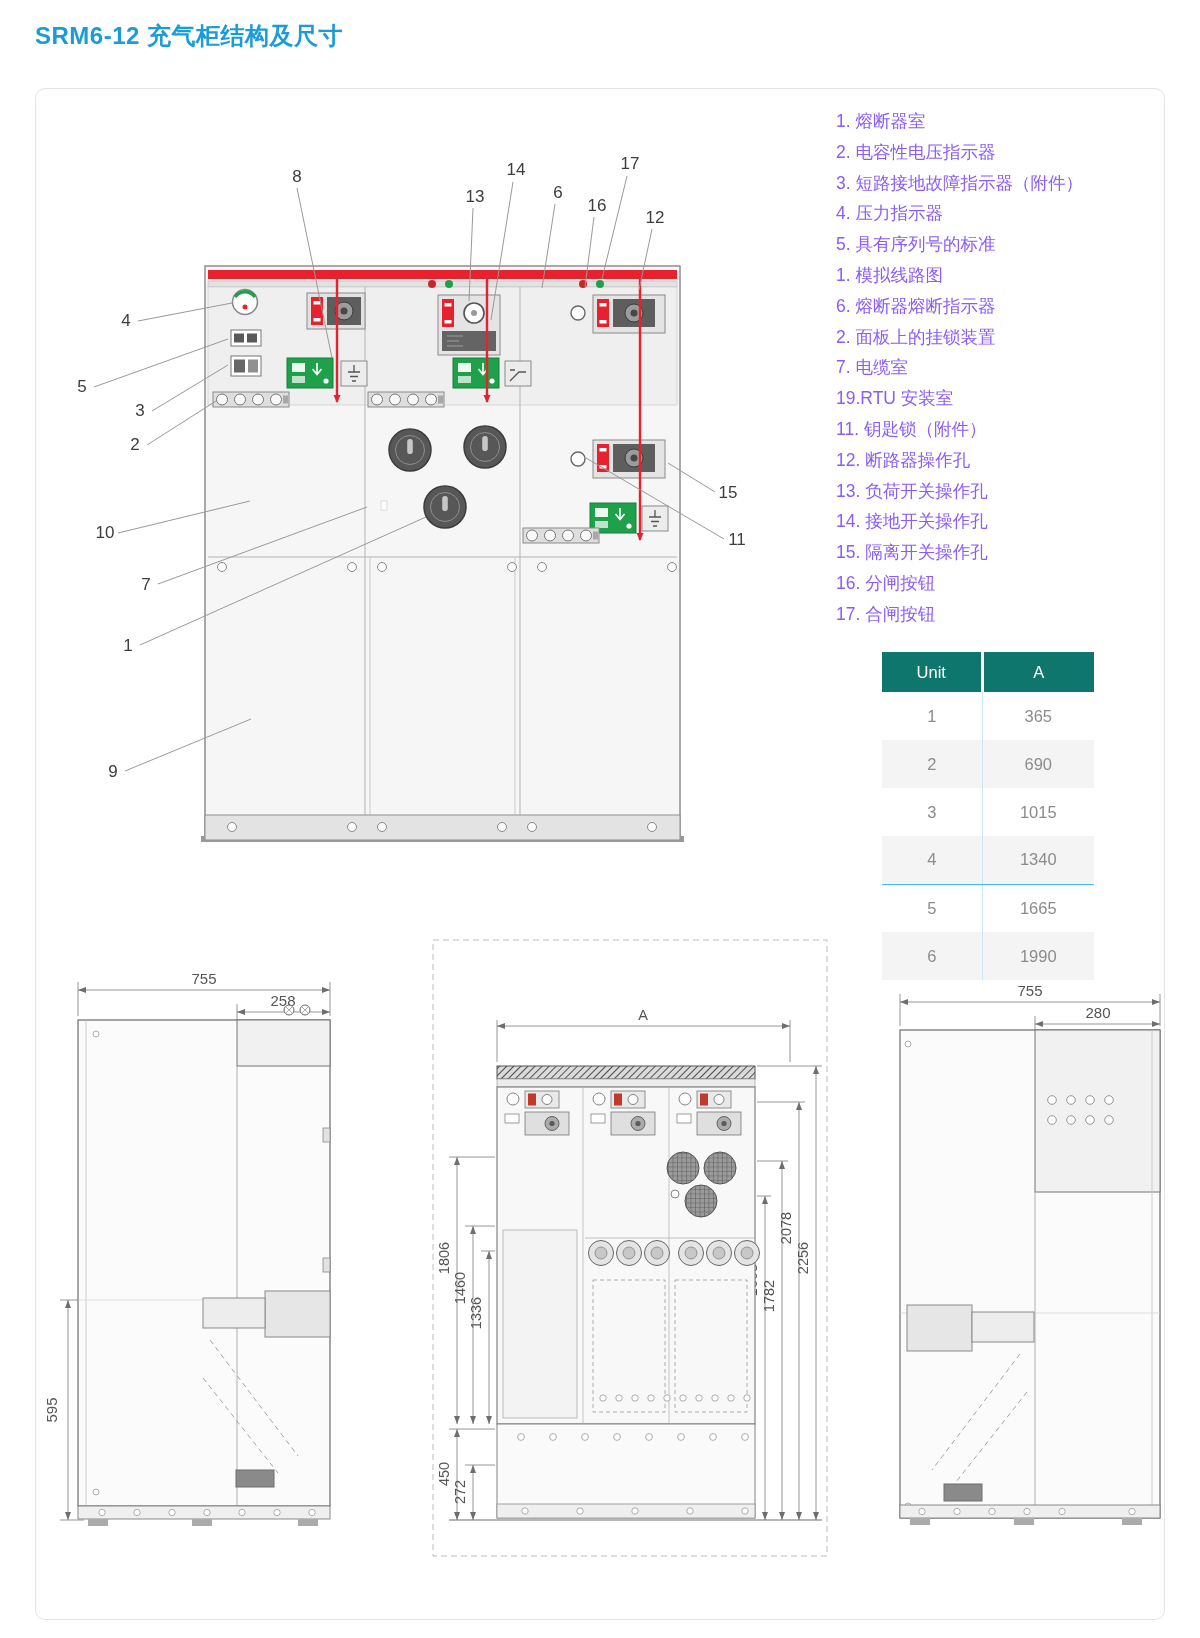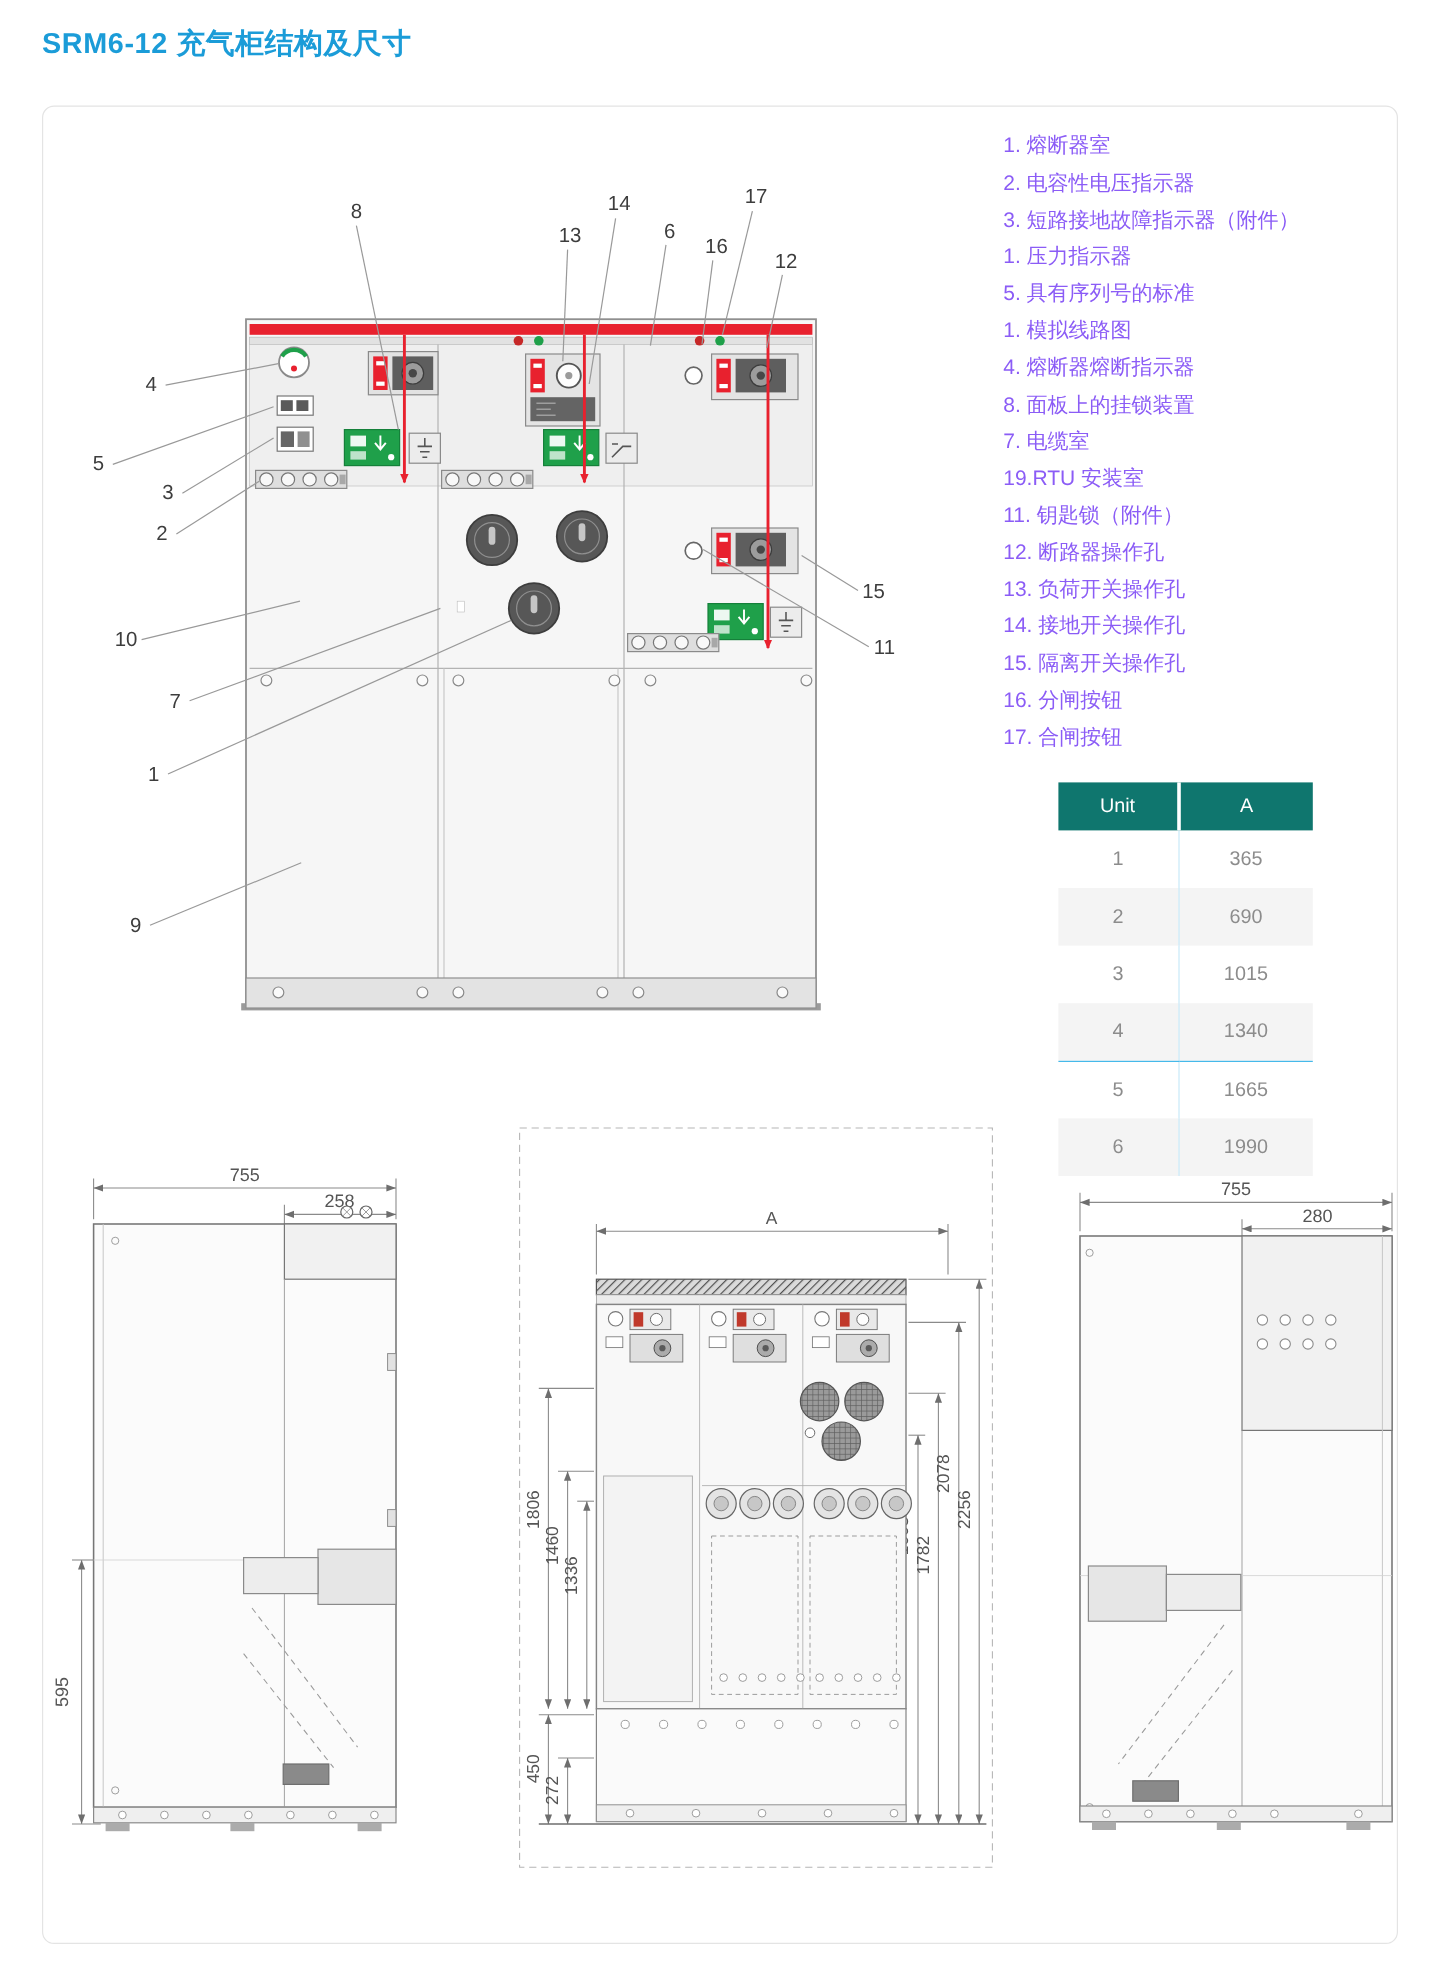--- a/index.html
+++ b/index.html
@@ -225,25 +225,25 @@
       <text x="101" y="460">7</text>
       <text x="83" y="521">1</text>
       <text x="68" y="647">9</text>
     </g>
   </svg>
 
   <ul class="legend">
     <li>1. 熔断器室</li>
     <li>2. 电容性电压指示器</li>
     <li>3. 短路接地故障指示器（附件）</li>
-    <li>1. 压力指示器</li>
+    <li>4. 压力指示器</li>
     <li>5. 具有序列号的标准</li>
     <li>1. 模拟线路图</li>
-    <li>4. 熔断器熔断指示器</li>
-    <li>8. 面板上的挂锁装置</li>
+    <li>6. 熔断器熔断指示器</li>
+    <li>2. 面板上的挂锁装置</li>
     <li>7. 电缆室</li>
     <li>19.RTU 安装室</li>
     <li>11. 钥匙锁（附件）</li>
     <li>12. 断路器操作孔</li>
     <li>13. 负荷开关操作孔</li>
     <li>14. 接地开关操作孔</li>
     <li>15. 隔离开关操作孔</li>
     <li>16. 分闸按钮</li>
     <li>17. 合闸按钮</li>
   </ul>

